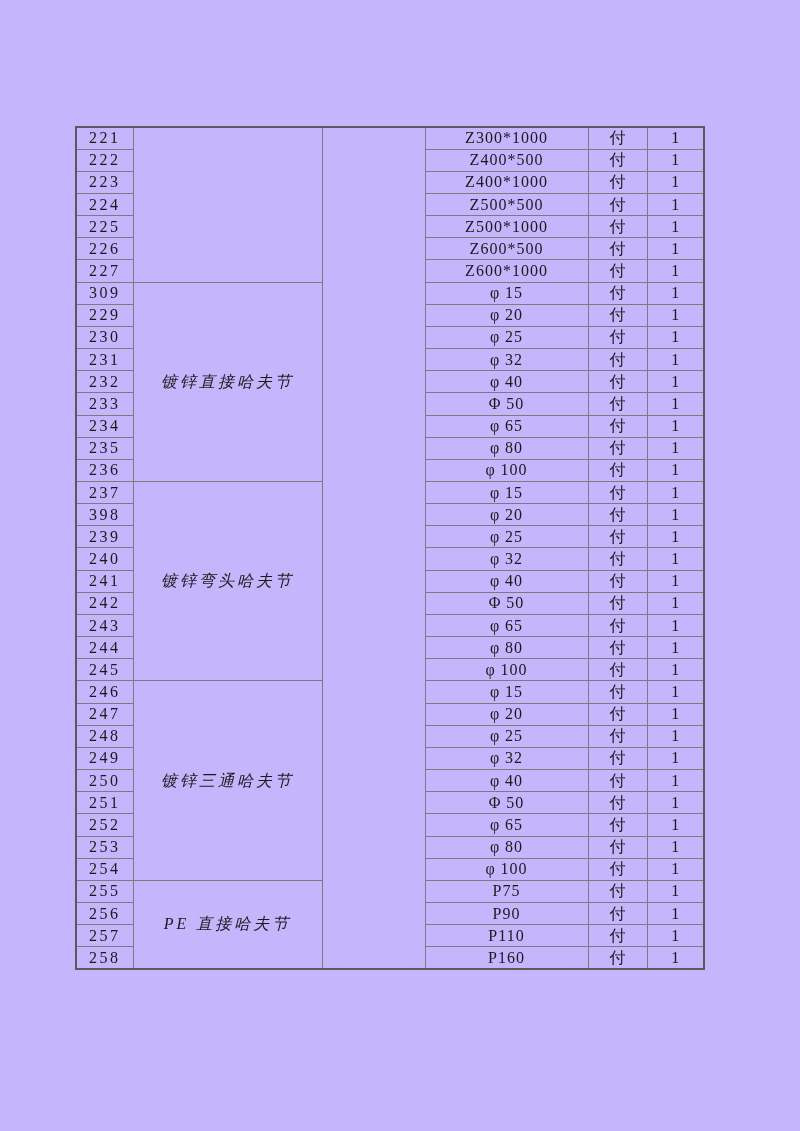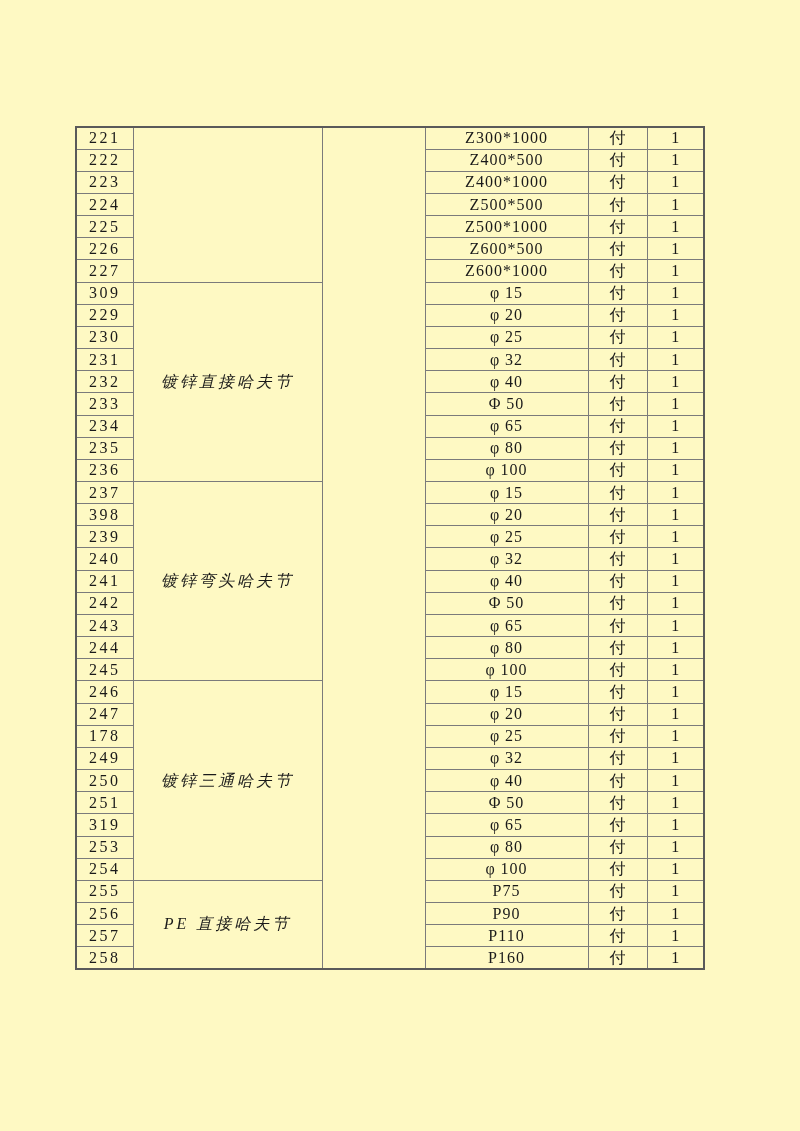--- a/index.html
+++ b/index.html
@@ -4,21 +4,21 @@
 <style>
   html, body {
     margin: 0;
     padding: 0;
     background: #ffffff;
   }
   .page {
     position: relative;
     width: 800px;
     height: 1131px;
-    background: #fef9c3;
+    background: #c4b5fd;
     overflow: hidden;
     font-family: "Liberation Serif", "DejaVu Serif", serif;
     color: #1a1a1a;
   }
   table.spec-table {
     position: absolute;
     left: 75px;
     top: 126px;
     width: 628px;
     height: 842px;
@@ -218,21 +218,21 @@
           <td class="cell-unit">付</td>
           <td class="cell-qty">1</td>
         </tr>
         <tr class="row">
           <td class="cell-no">247</td>
           <td class="cell-spec">φ 20</td>
           <td class="cell-unit">付</td>
           <td class="cell-qty">1</td>
         </tr>
         <tr class="row">
-          <td class="cell-no">178</td>
+          <td class="cell-no">248</td>
           <td class="cell-spec">φ 25</td>
           <td class="cell-unit">付</td>
           <td class="cell-qty">1</td>
         </tr>
         <tr class="row">
           <td class="cell-no">249</td>
           <td class="cell-spec">φ 32</td>
           <td class="cell-unit">付</td>
           <td class="cell-qty">1</td>
         </tr>
@@ -242,21 +242,21 @@
           <td class="cell-unit">付</td>
           <td class="cell-qty">1</td>
         </tr>
         <tr class="row">
           <td class="cell-no">251</td>
           <td class="cell-spec">Φ 50</td>
           <td class="cell-unit">付</td>
           <td class="cell-qty">1</td>
         </tr>
         <tr class="row">
-          <td class="cell-no">319</td>
+          <td class="cell-no">252</td>
           <td class="cell-spec">φ 65</td>
           <td class="cell-unit">付</td>
           <td class="cell-qty">1</td>
         </tr>
         <tr class="row">
           <td class="cell-no">253</td>
           <td class="cell-spec">φ 80</td>
           <td class="cell-unit">付</td>
           <td class="cell-qty">1</td>
         </tr>

